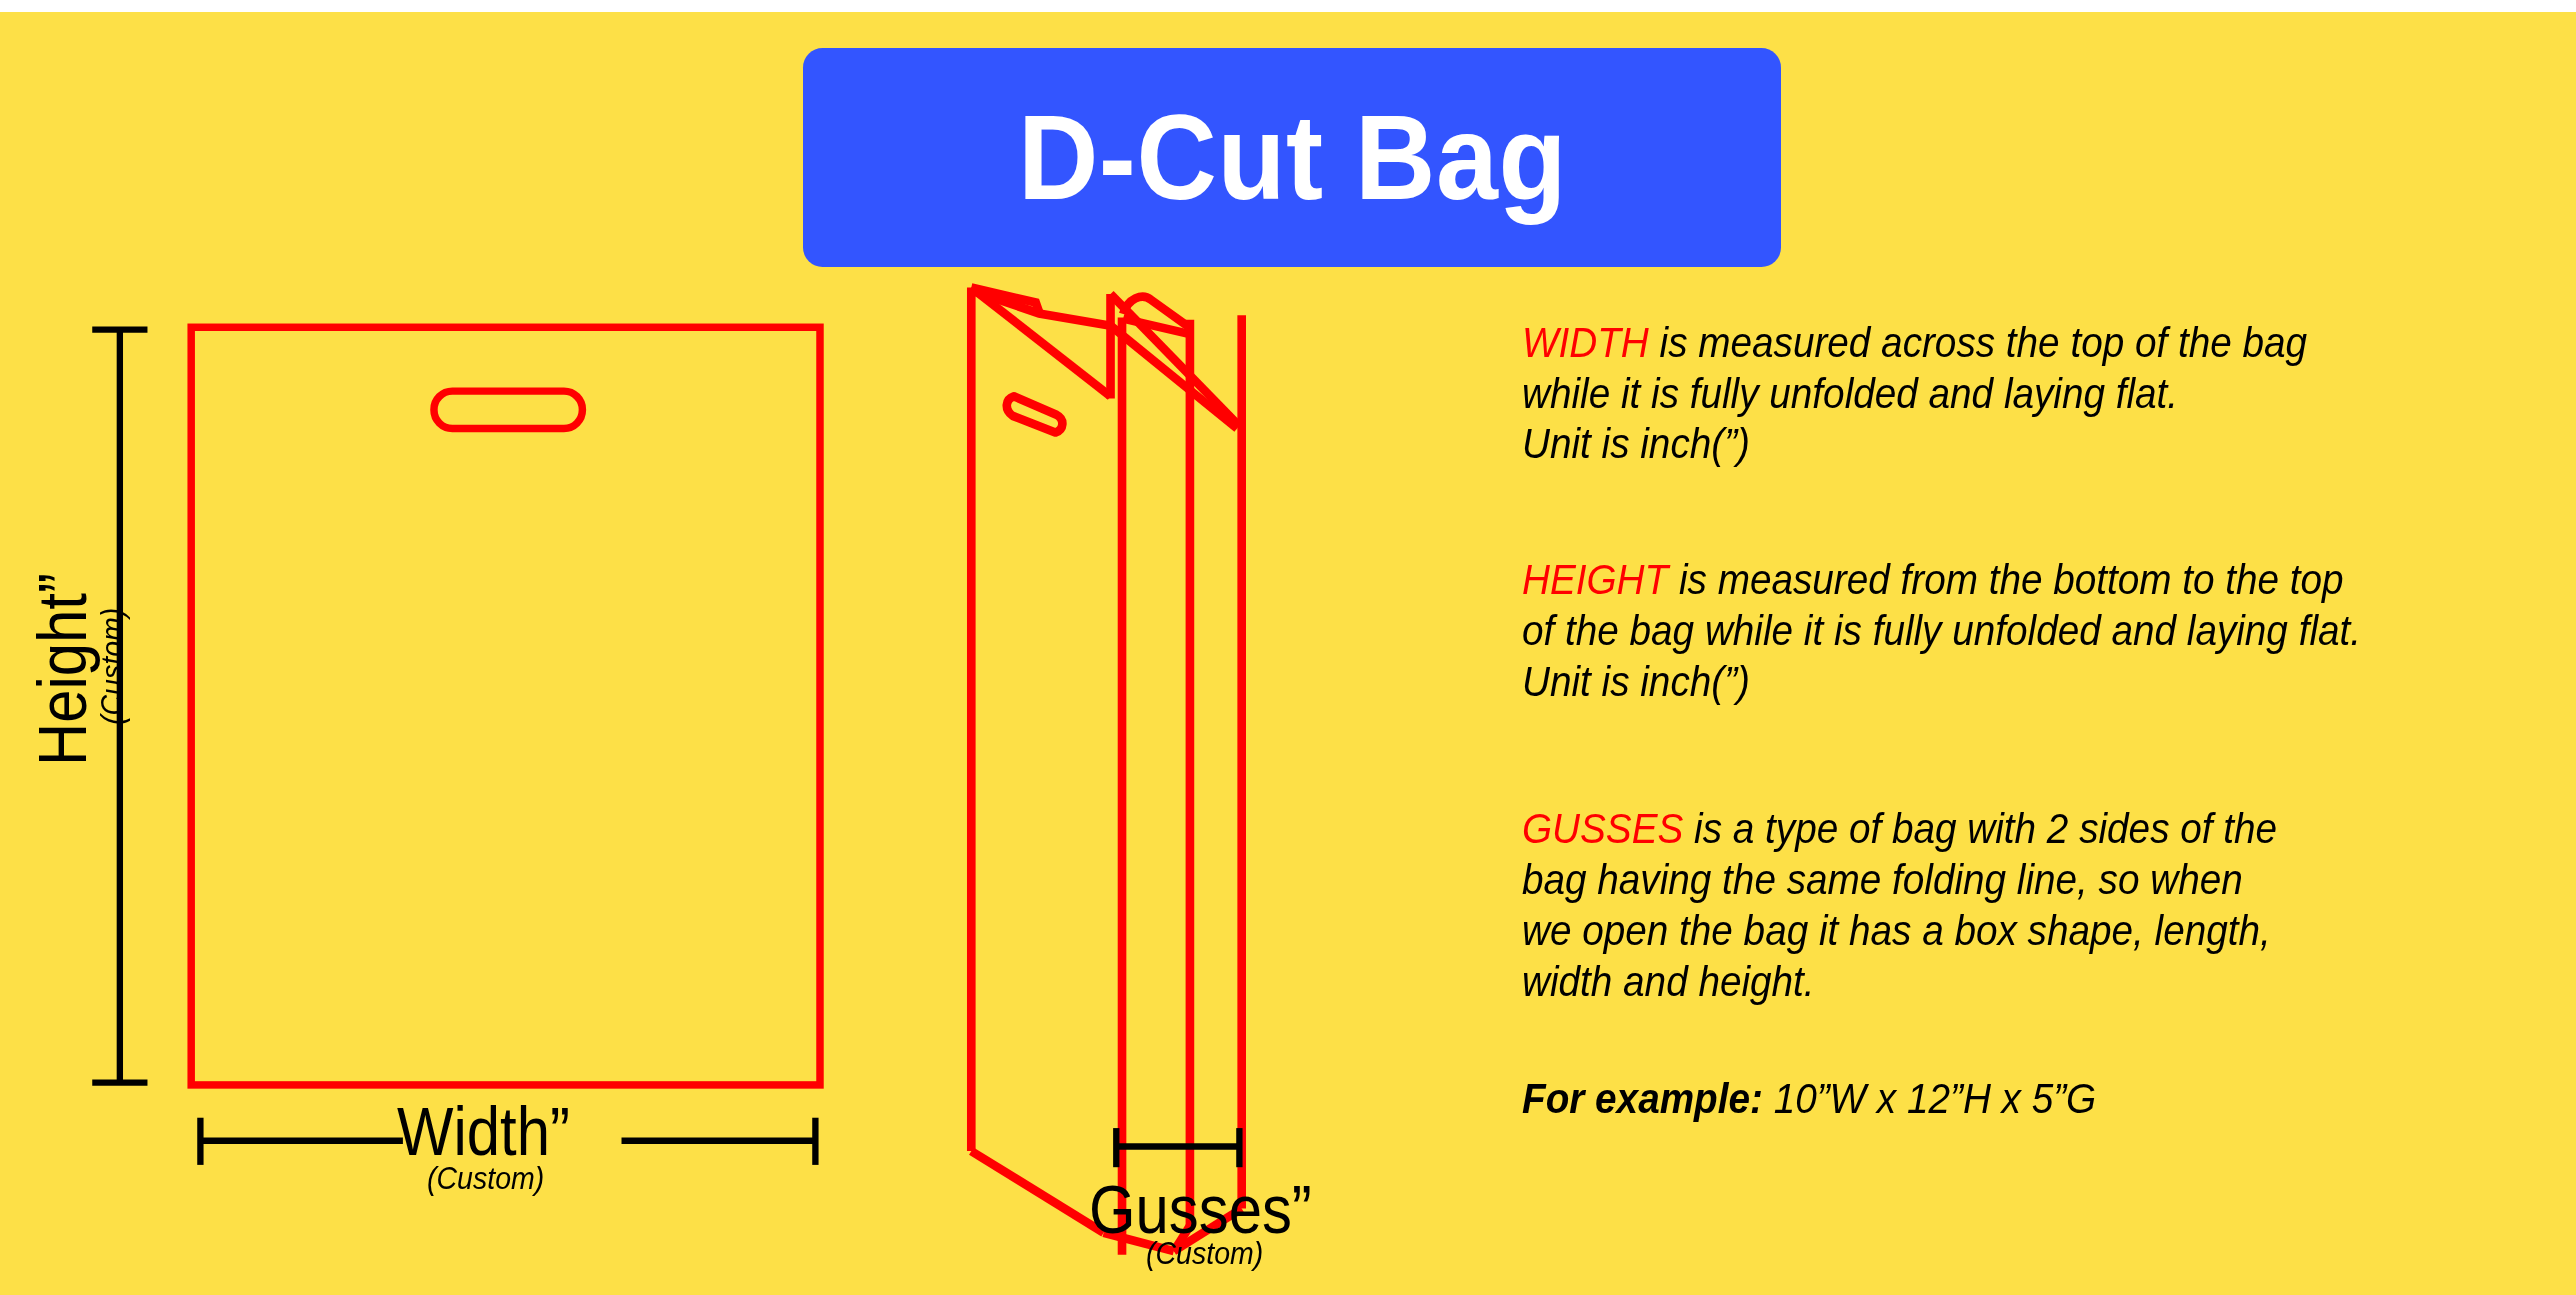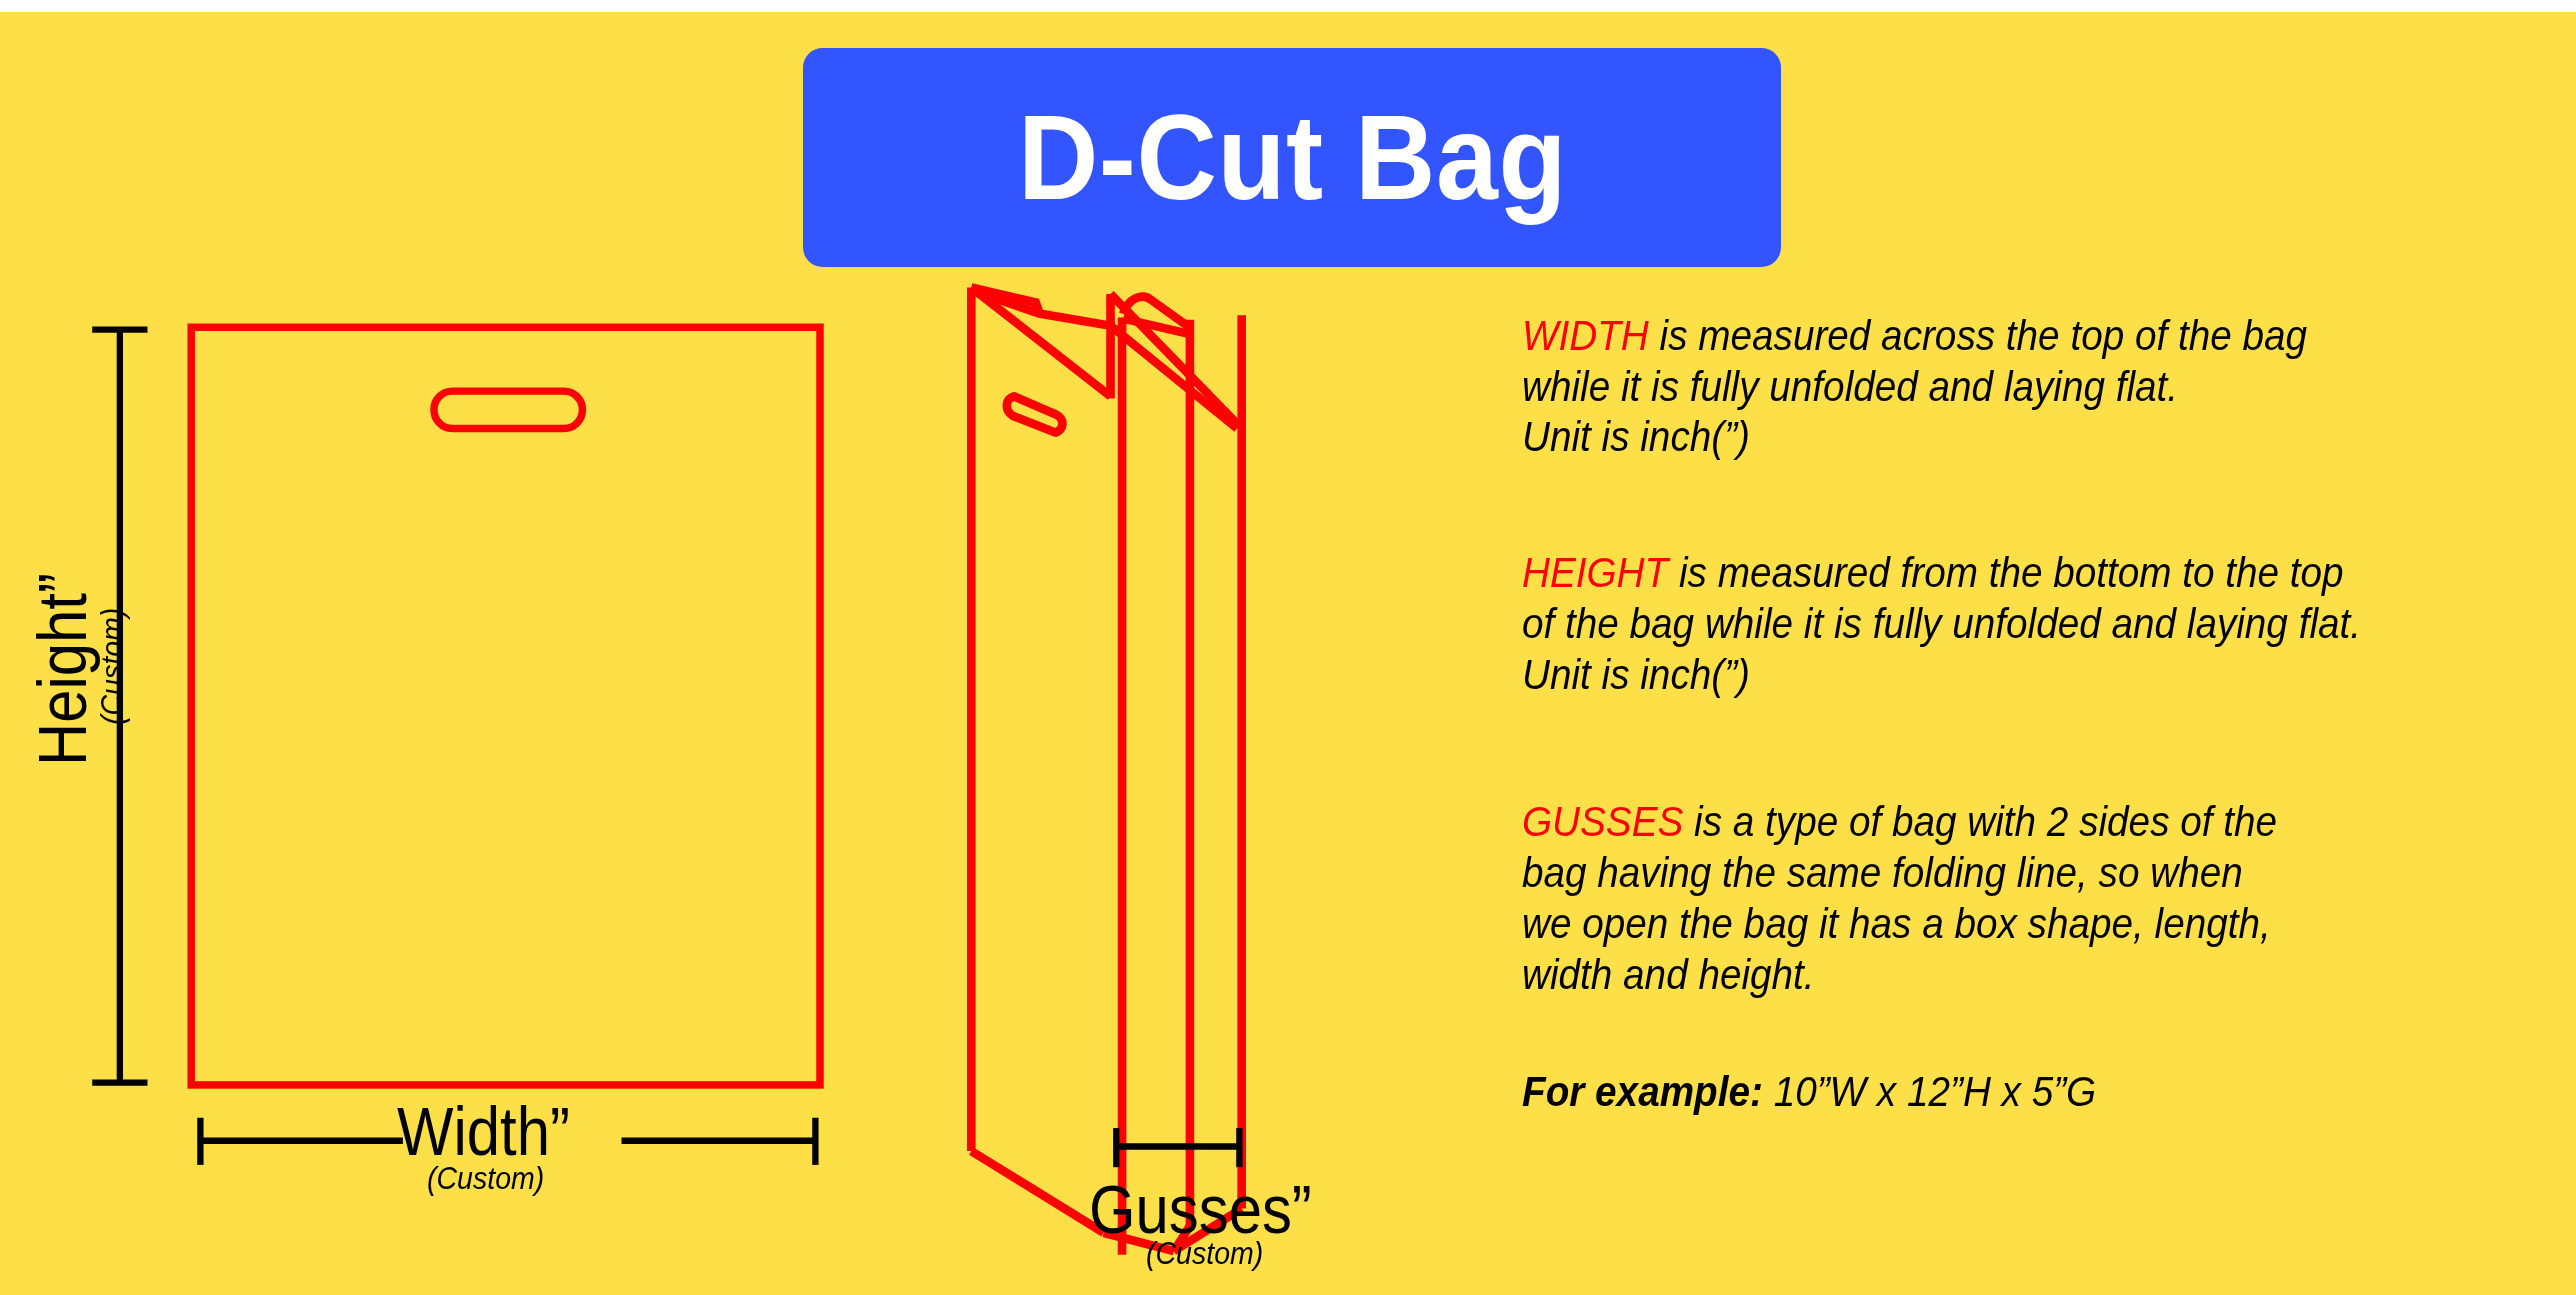--- a/index.html
+++ b/index.html
@@ -108,21 +108,21 @@
   #gusses-sub {
     left: 1146px;
     top: 1226px;
     transform-origin: left top;
   }
 
   
   #info-column {
     position: absolute;
     left: 1522px;
-    top: 298px;
+    top: 305px;
     width: 1036px;
   }
   .info-para {
     font-family: "Liberation Sans", sans-serif;
     font-style: italic;
     font-size: 43px;
     line-height: 1.18;
     color: #000000;
     transform: scaleX(0.90);
     transform-origin: left top;

